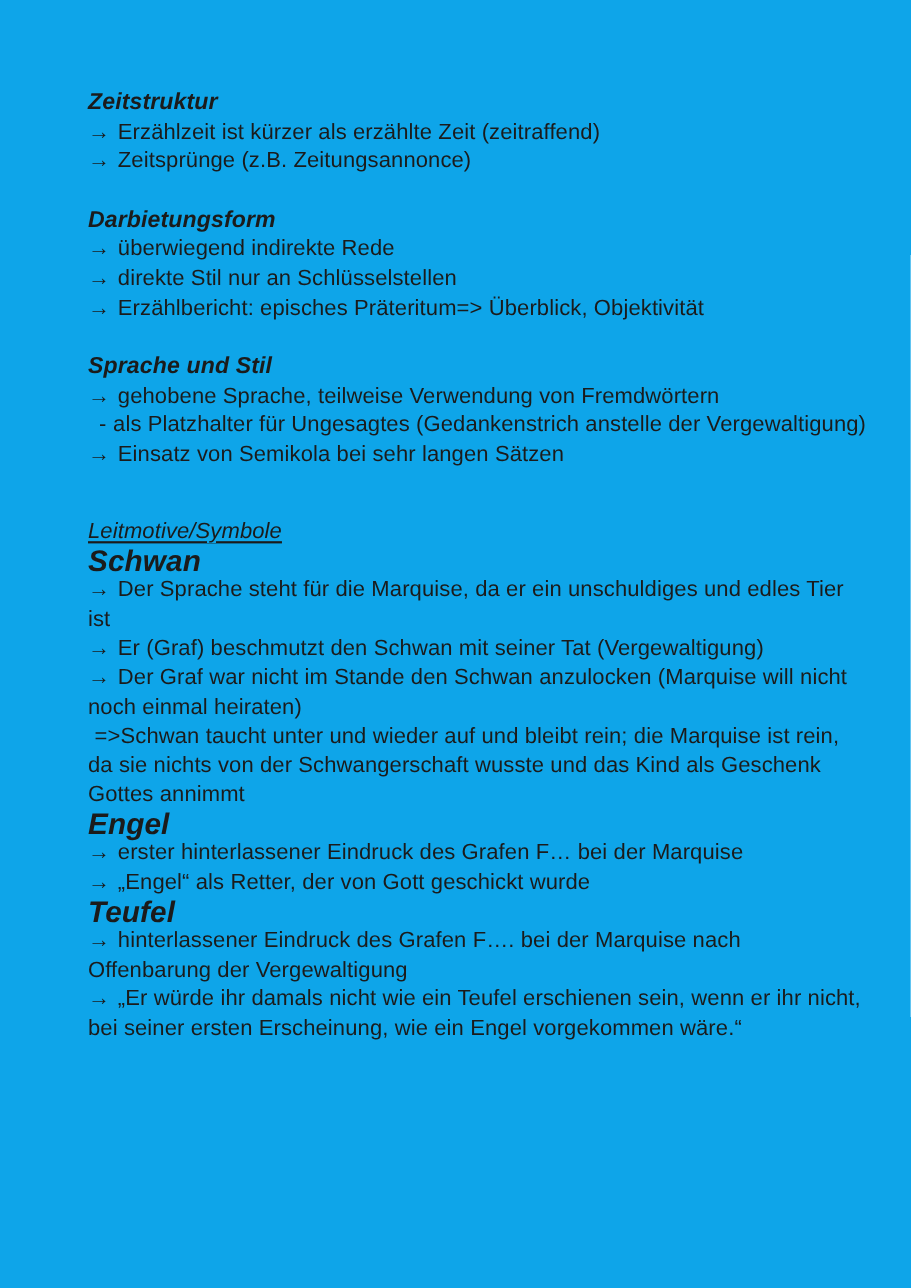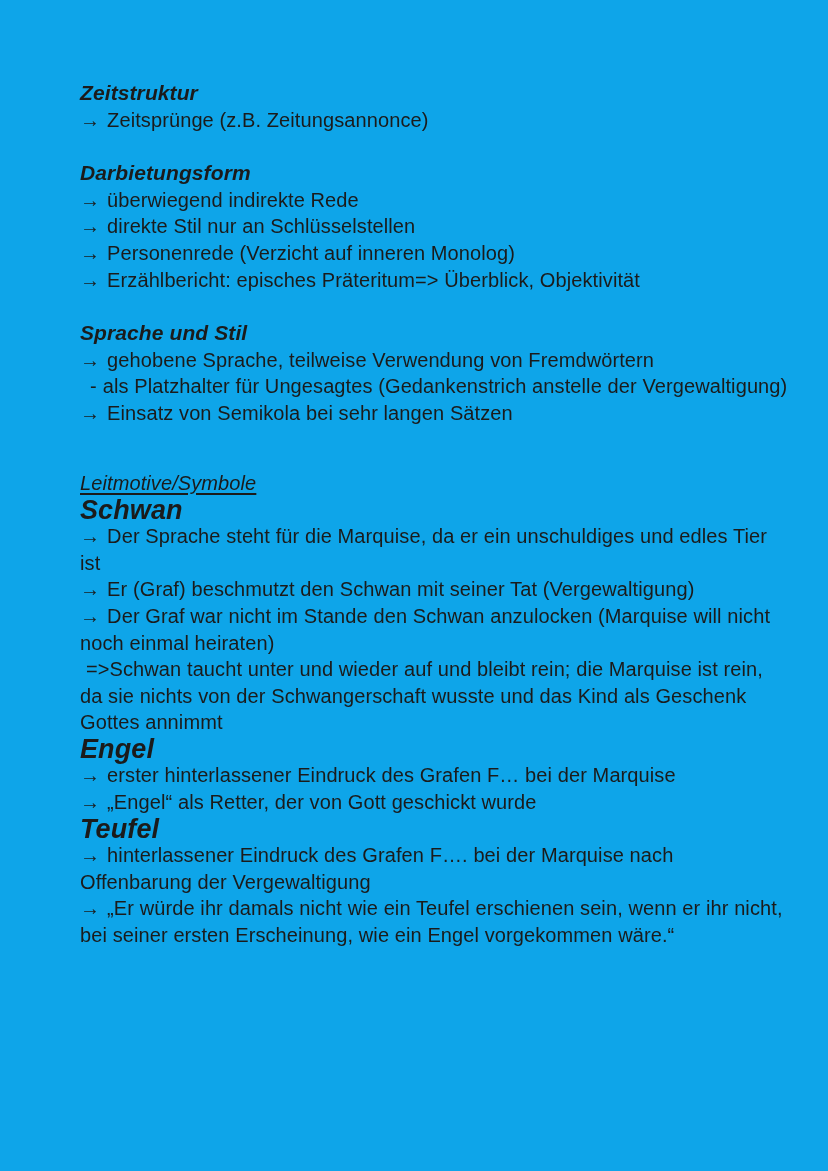--- a/index.html
+++ b/index.html
@@ -71,27 +71,27 @@
   .kind-dash  .marker { margin-right: 6px; }
   .kind-imply .marker { margin-right: 0; }
 </style>
 </head>
 <body>
 
 <div class="page">
   <main class="content" id="content" style="color: rgb(27, 27, 27);">
       <section class="sec">
         <h2 class="heading bold-italic">Zeitstruktur</h2>
+        <p class="line kind-arrow"><span class="marker">→</span><span class="txt">Erzählzeit ist kürzer als erzählte Zeit (zeitraffend)</span></p>
         <p class="line kind-arrow"><span class="marker">→</span><span class="txt">Zeitsprünge (z.B. Zeitungsannonce)</span></p>
       </section>
       <section class="sec">
         <h2 class="heading bold-italic">Darbietungsform</h2>
         <p class="line kind-arrow"><span class="marker">→</span><span class="txt">überwiegend indirekte Rede</span></p>
         <p class="line kind-arrow"><span class="marker">→</span><span class="txt">direkte Stil nur an Schlüsselstellen</span></p>
-        <p class="line kind-arrow"><span class="marker">→</span><span class="txt">Personenrede (Verzicht auf inneren Monolog)</span></p>
         <p class="line kind-arrow"><span class="marker">→</span><span class="txt">Erzählbericht: episches Präteritum=&gt; Überblick, Objektivität</span></p>
       </section>
       <section class="sec">
         <h2 class="heading bold-italic">Sprache und Stil</h2>
         <p class="line kind-arrow"><span class="marker">→</span><span class="txt">gehobene Sprache, teilweise Verwendung von Fremdwörtern</span></p>
         <p class="line kind-dash"><span class="marker">-</span><span class="txt">als Platzhalter für Ungesagtes (Gedankenstrich anstelle der Vergewaltigung)</span></p>
         <p class="line kind-arrow"><span class="marker">→</span><span class="txt">Einsatz von Semikola bei sehr langen Sätzen</span></p>
       </section>
       <section class="sec extra-gap">
         <h2 class="heading italic-underline">Leitmotive/Symbole</h2>

